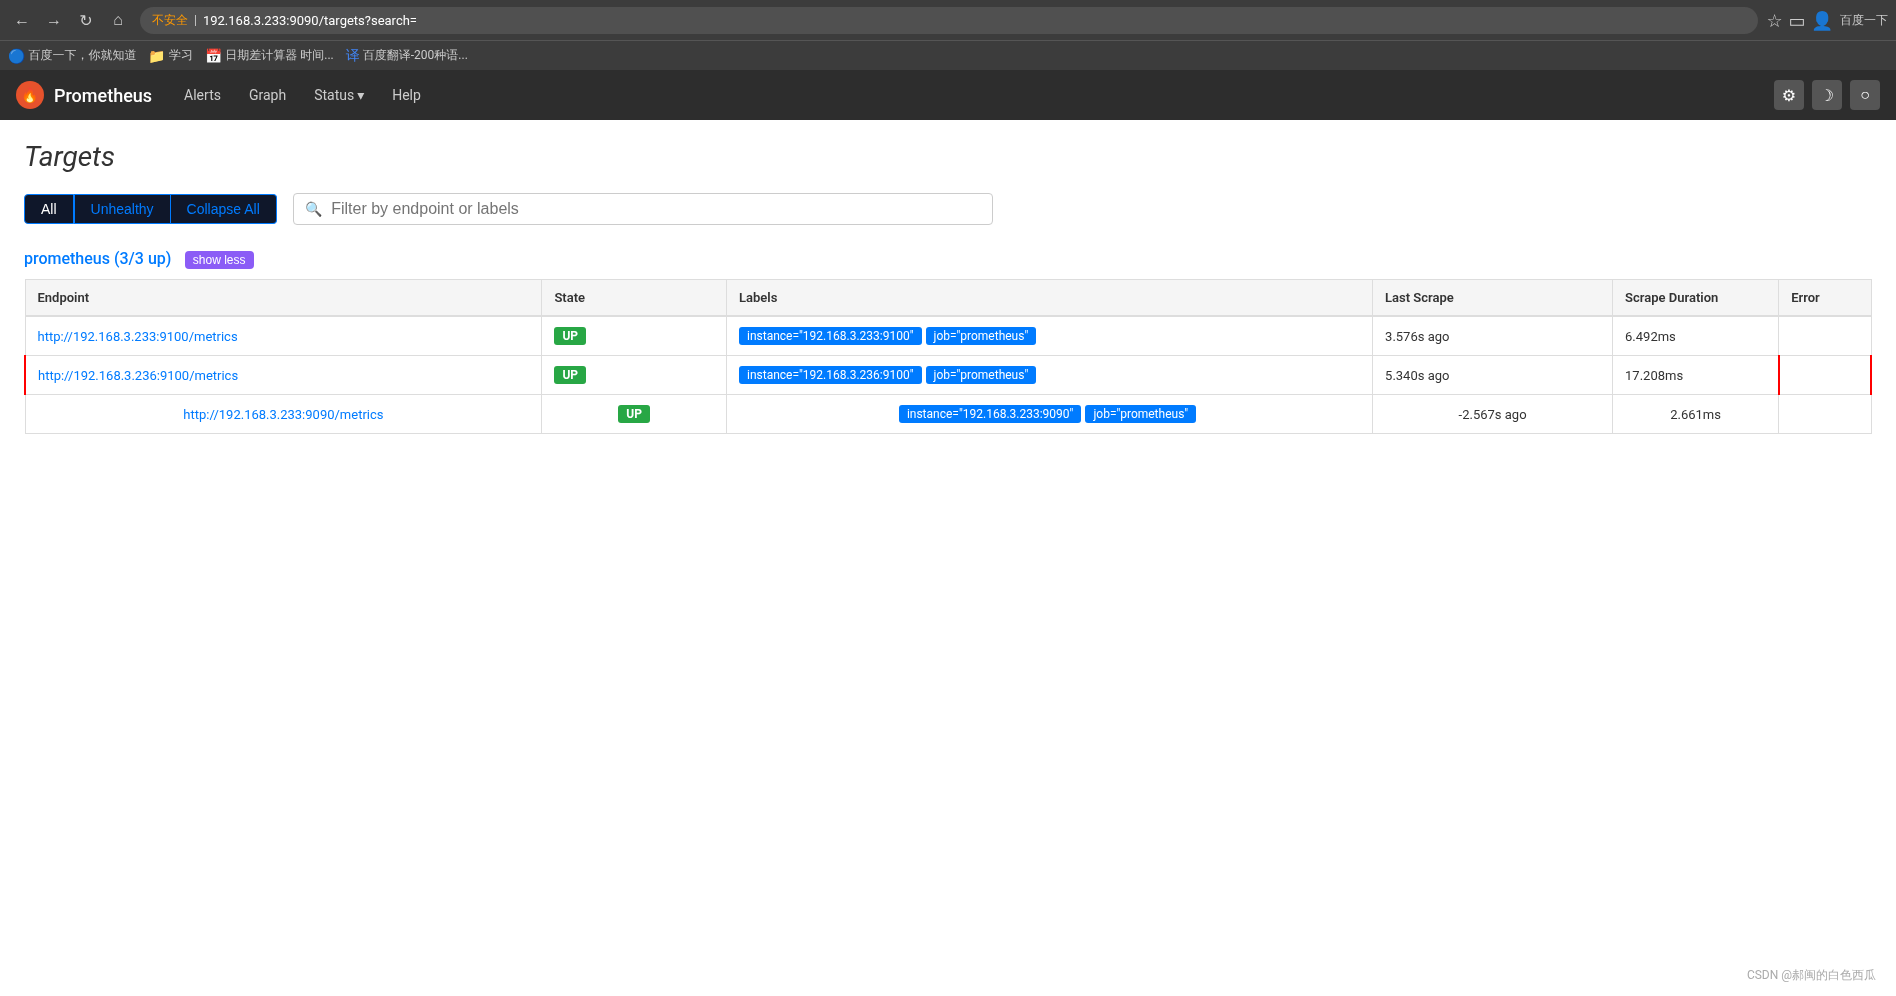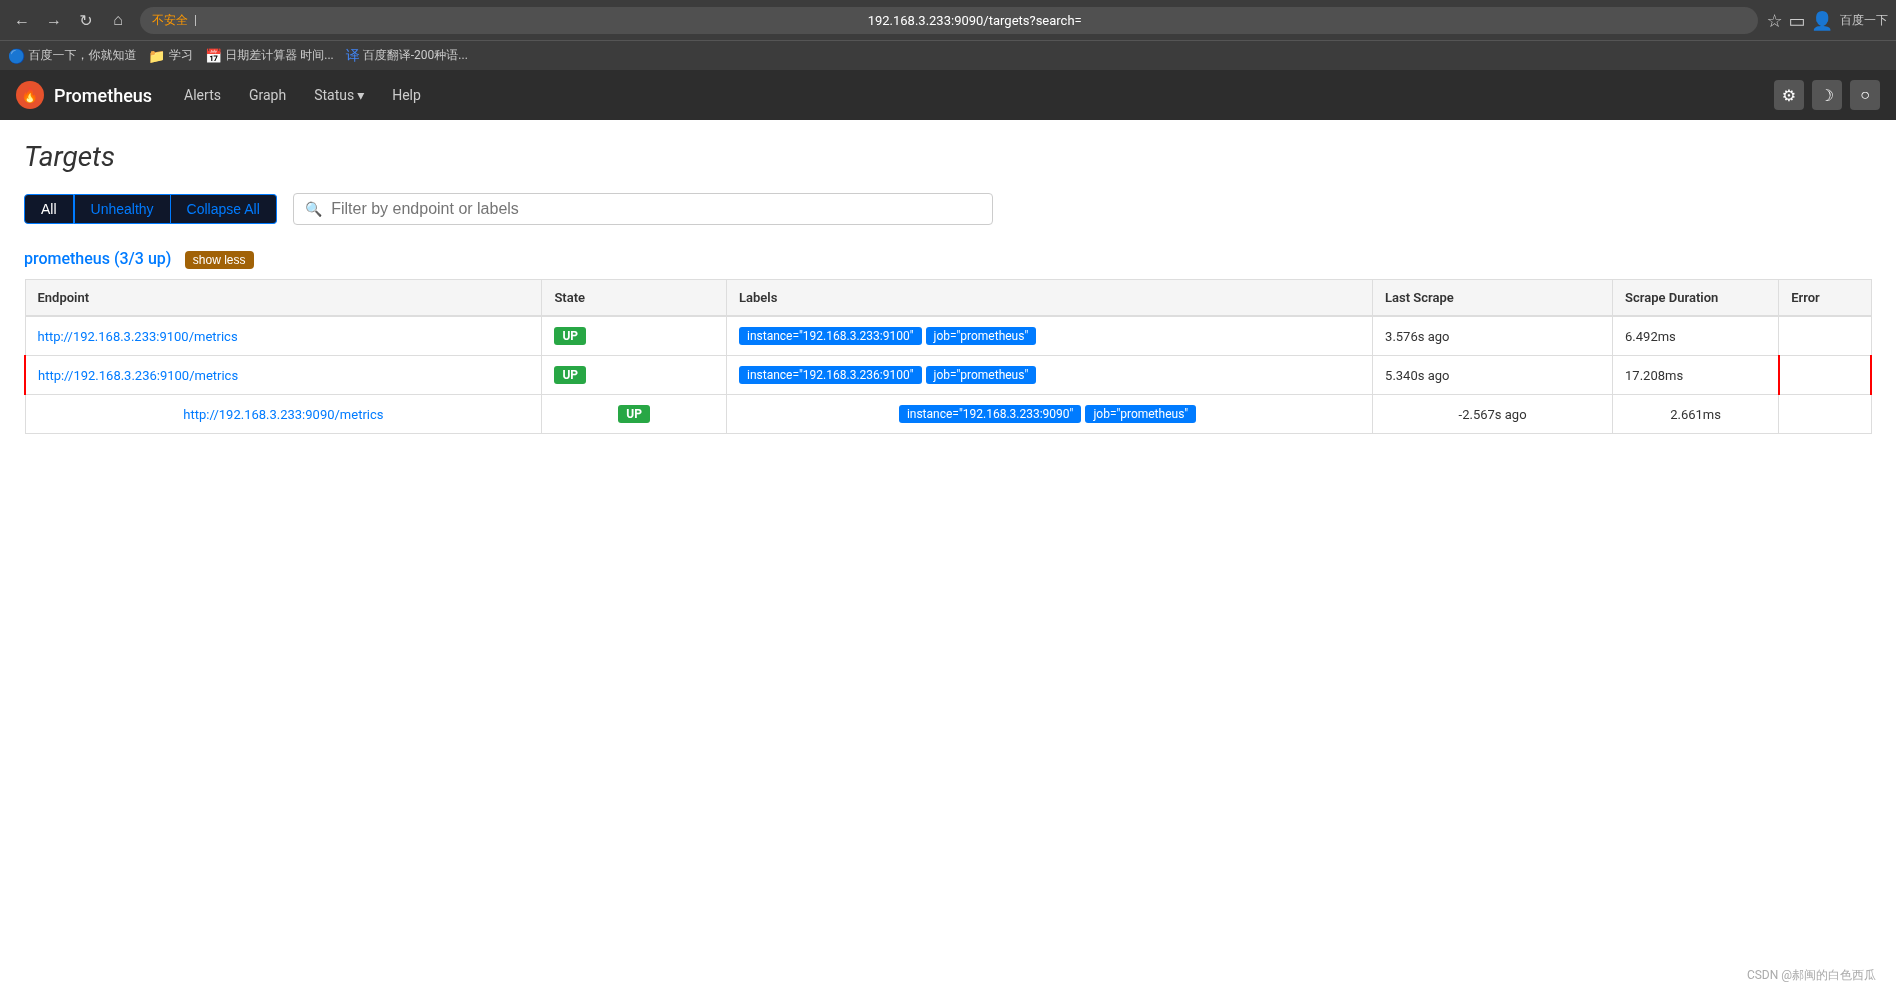--- a/index.html
+++ b/index.html
@@ -3,21 +3,21 @@
   <meta charset="utf-8">
   <style>
     * { margin: 0; padding: 0; box-sizing: border-box; }
     body { font-family: -apple-system, BlinkMacSystemFont, 'Segoe UI', Roboto, sans-serif; font-size: 14px; background: #fff; color: #333; }
 
     
     .browser-chrome { background: #3c3c3c; padding: 0; }
     .browser-toolbar { background: #3c3c3c; display: flex; align-items: center; padding: 6px 8px; gap: 8px; height: 40px; }
     .browser-nav-buttons { display: flex; gap: 4px; align-items: center; }
     .browser-nav-btn { background: none; border: none; color: #ccc; cursor: pointer; font-size: 16px; width: 28px; height: 28px; display: flex; align-items: center; justify-content: center; border-radius: 50%; }
-    .browser-address-bar { flex: 1; background: #505050; border: none; border-radius: 20px; padding: 5px 12px; color: #fff; font-size: 13px; display: flex; align-items: center; gap: 6px; text-align: center; }
+    .browser-address-bar { flex: 1; background: #505050; border: none; border-radius: 20px; padding: 5px 12px; color: #fff; font-size: 13px; display: flex; align-items: center; gap: 6px; }
     .browser-address-text { color: #fff; font-size: 13px; flex: 1; }
     .browser-warning { color: #f90; font-size: 12px; }
     .browser-right-icons { display: flex; gap: 6px; align-items: center; color: #ccc; font-size: 18px; }
     .browser-bookmarks { background: #3c3c3c; display: flex; align-items: center; padding: 2px 8px; gap: 12px; height: 30px; border-top: 1px solid #555; }
     .bookmark-item { color: #ccc; font-size: 12px; cursor: pointer; display: flex; align-items: center; gap: 3px; white-space: nowrap; }
 
     
     .navbar { background: #2d2d2d; color: #fff; display: flex; align-items: center; padding: 0 16px; height: 50px; gap: 20px; }
     .navbar-brand { display: flex; align-items: center; gap: 10px; font-size: 18px; font-weight: 500; color: #fff; }
     .navbar-brand-icon { width: 28px; height: 28px; background: #e6522c; border-radius: 50%; display: flex; align-items: center; justify-content: center; color: #fff; font-size: 14px; font-weight: bold; }
@@ -40,21 +40,21 @@
     .filter-btn:last-child { border-radius: 0 4px 4px 0; border-left: none; }
     .filter-btn:not(:first-child):not(:last-child) { border-left: none; }
     .filter-btn.active + .filter-btn { border-left: 1px solid #007bff; }
     .search-box { display: flex; align-items: center; border: 1px solid #ccc; border-radius: 4px; padding: 6px 12px; gap: 8px; flex: 1; max-width: 700px; }
     .search-box input { border: none; outline: none; font-size: 16px; color: #555; width: 100%; }
     .search-icon { color: #888; font-size: 14px; }
 
     
     .group-header { margin-bottom: 10px; }
     .group-title { color: #007bff; font-size: 16px; font-weight: 500; text-decoration: none; display: inline; }
-    .show-less-btn { background: #a16207; color: #fff; border: none; border-radius: 4px; padding: 2px 8px; font-size: 12px; cursor: pointer; margin-left: 10px; }
+    .show-less-btn { background: #8b5cf6; color: #fff; border: none; border-radius: 4px; padding: 2px 8px; font-size: 12px; cursor: pointer; margin-left: 10px; }
 
     
     .targets-table { width: 100%; border-collapse: collapse; border: 1px solid #ddd; }
     .targets-table th { background: #f5f5f5; padding: 10px 12px; text-align: left; font-weight: 600; font-size: 13px; border-bottom: 2px solid #ddd; border-right: 1px solid #ddd; }
     .targets-table th:last-child { border-right: none; }
     .targets-table td { padding: 10px 12px; border-bottom: 1px solid #ddd; border-right: 1px solid #ddd; vertical-align: middle; font-size: 13px; }
     .targets-table td:last-child { border-right: none; }
     .targets-table tr:last-child td { border-bottom: none; text-align: center; }
 
     .endpoint-link { color: #007bff; text-decoration: none; font-size: 13px; }

